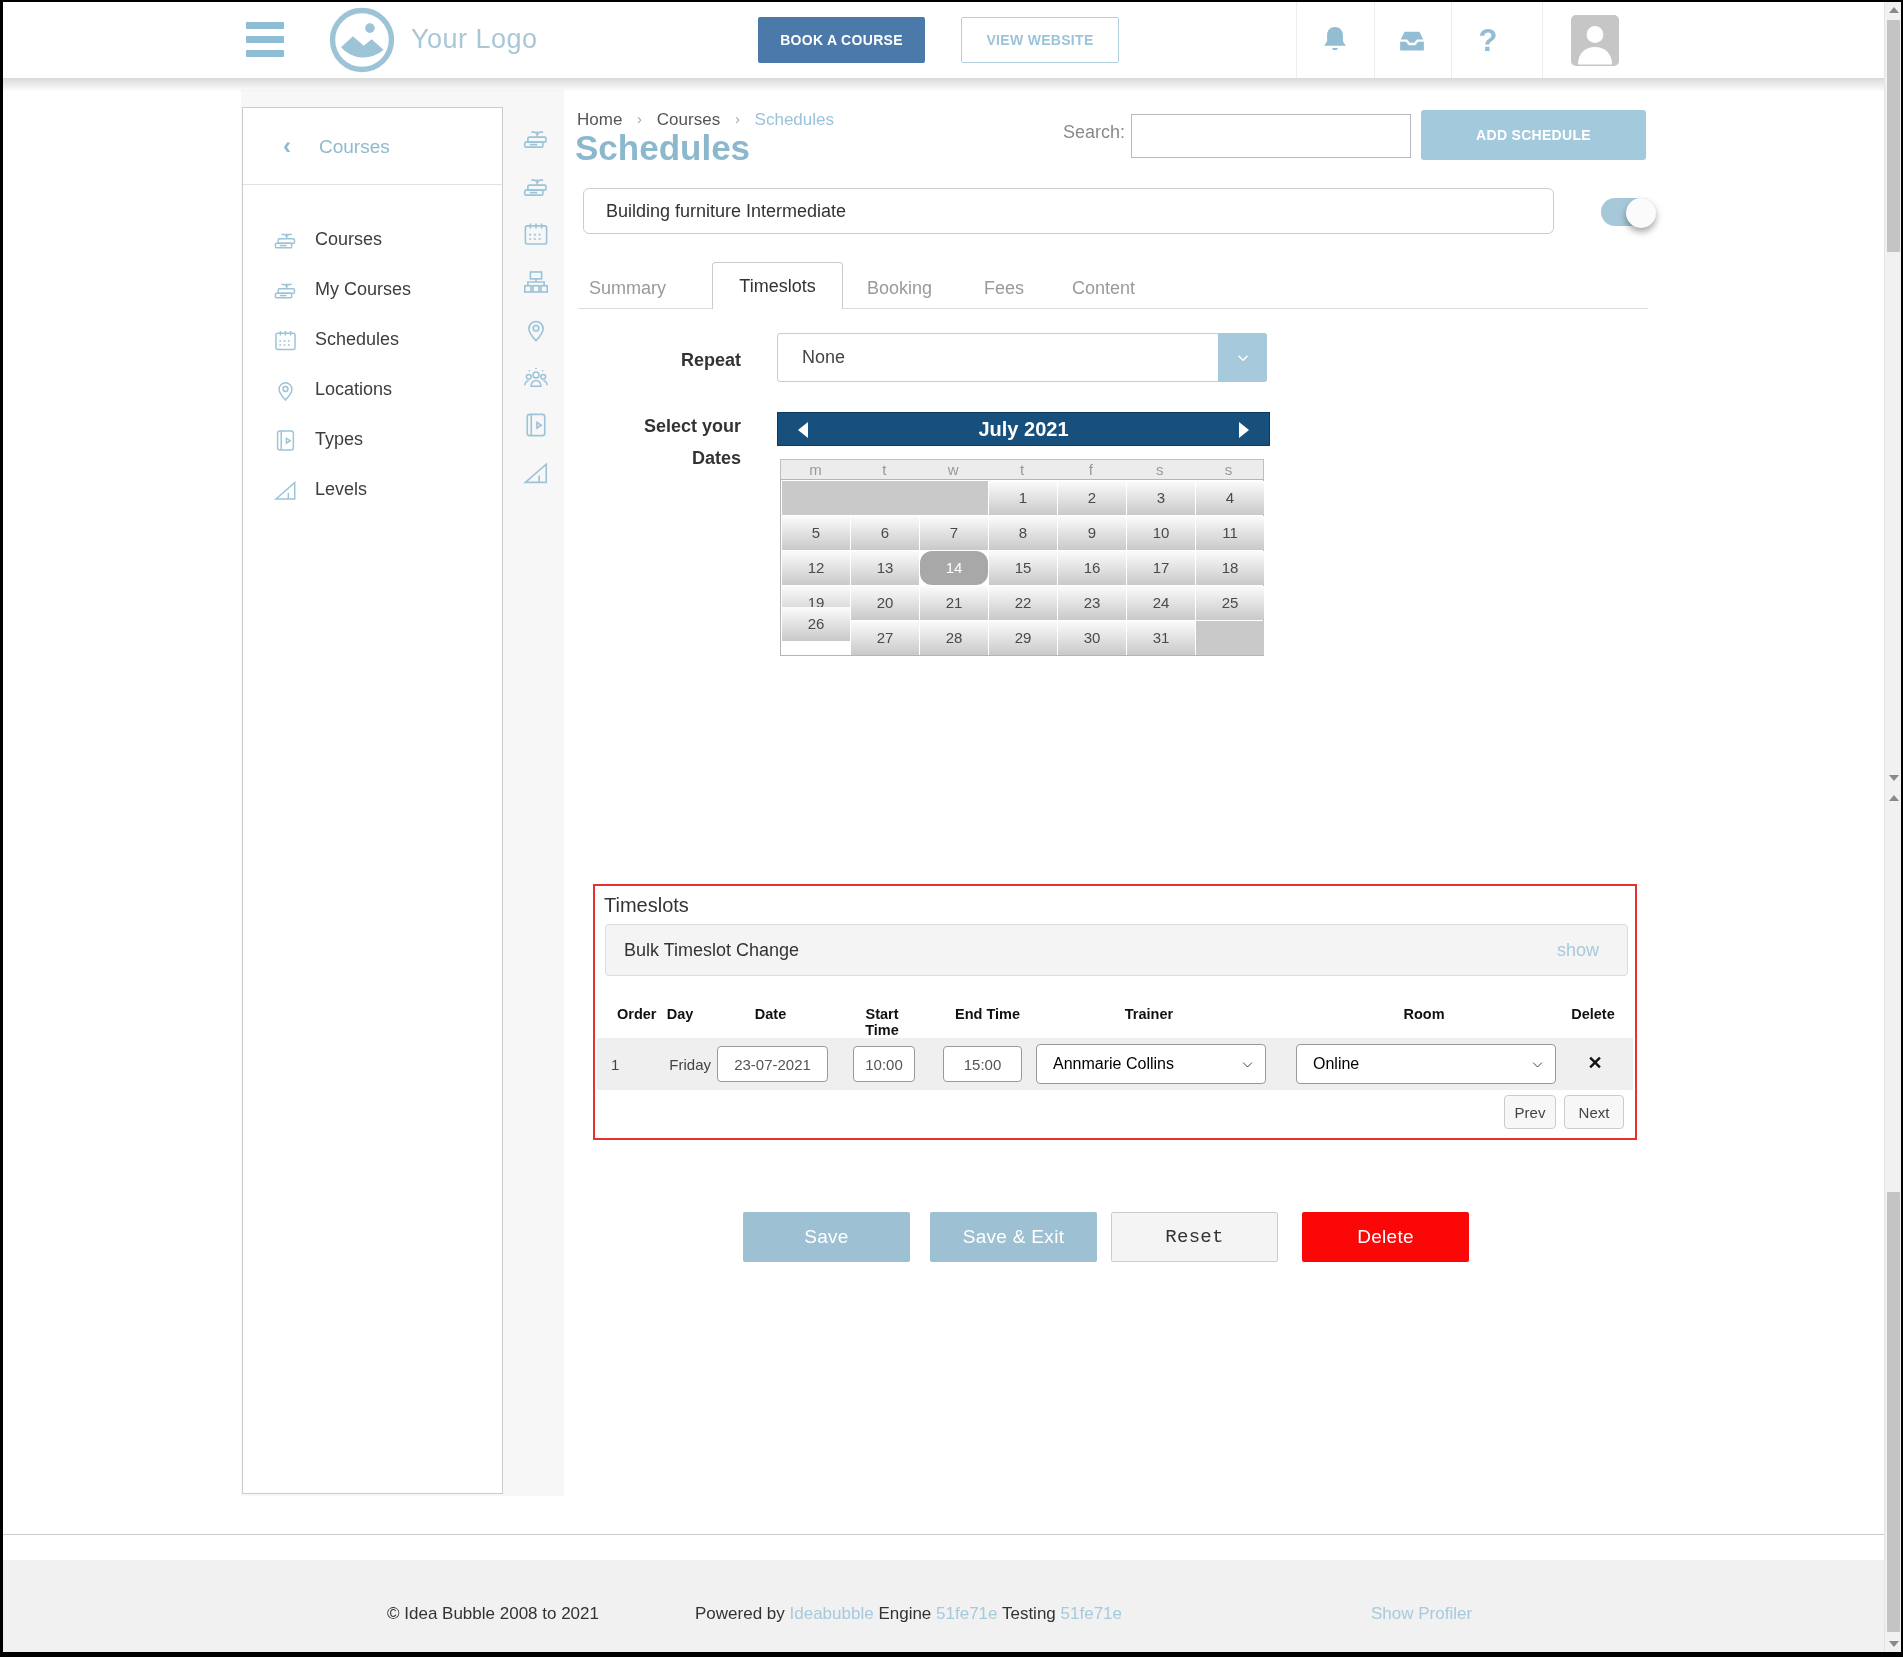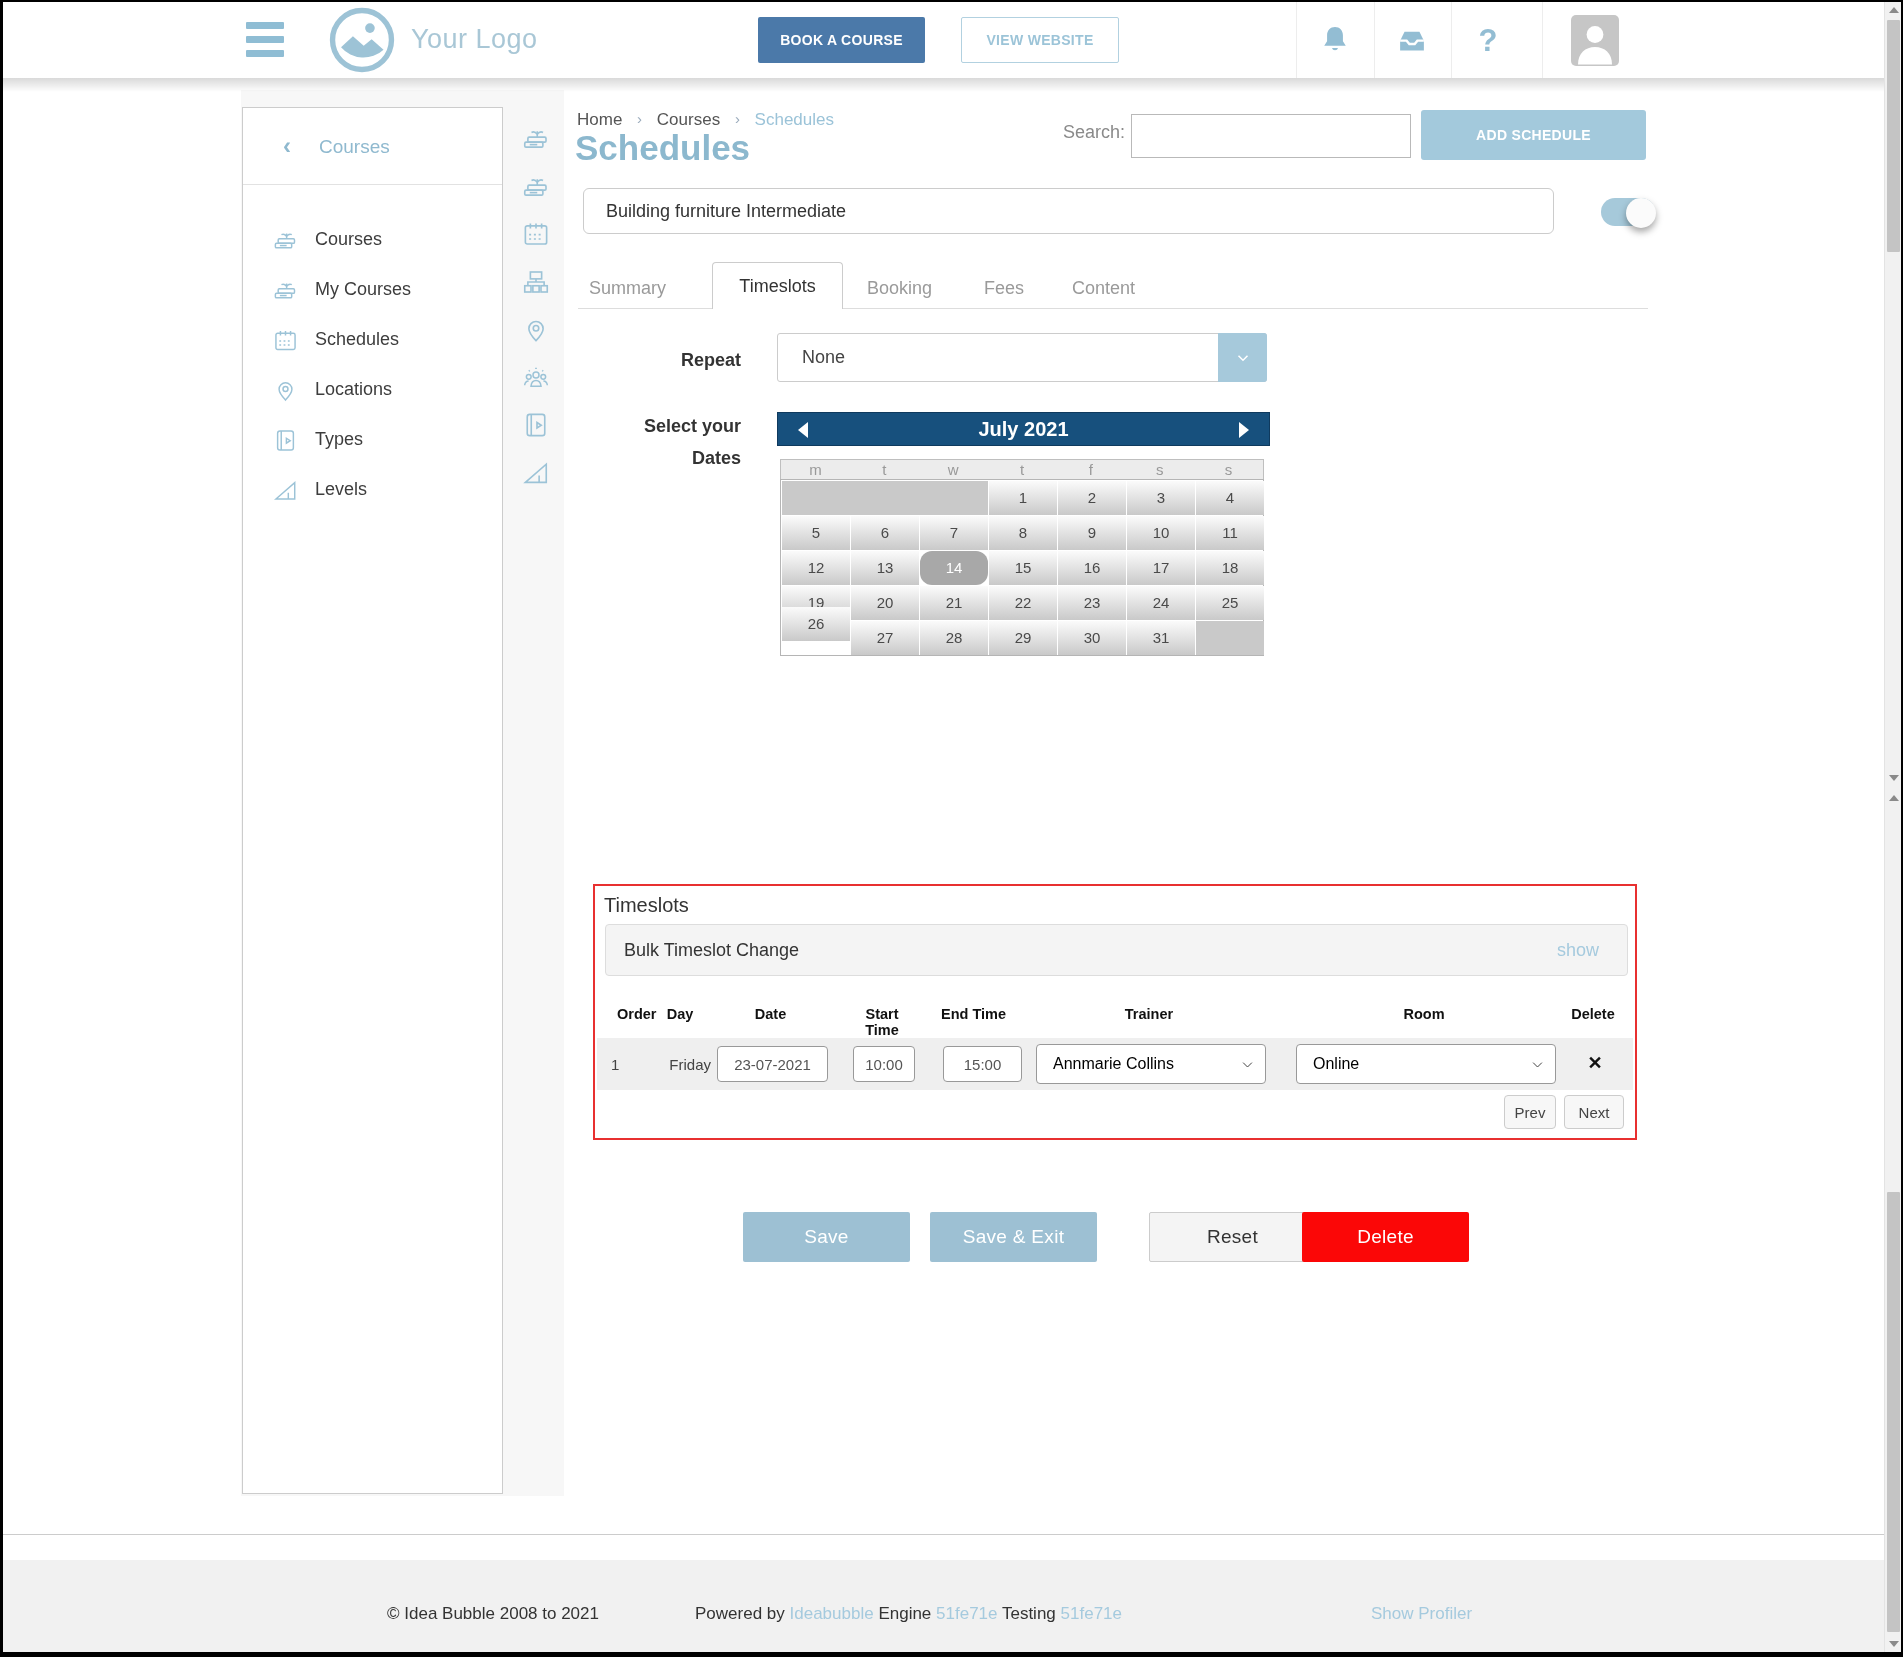--- a/index.html
+++ b/index.html
@@ -405,21 +405,21 @@
     <div class="ts-title">Timeslots</div>
     <div class="bulk">
       <span class="bulk-lb">Bulk Timeslot Change</span>
       <span class="bulk-show">show</span>
     </div>
     <div id="ts-headers">
         <div class="ts-colhead" style="left: 22px; width: 40px; text-align: left;">Order</div>
         <div class="ts-colhead" style="left: 56px; width: 58px; text-align: center;">Day</div>
         <div class="ts-colhead" style="left: 120px; width: 111px; text-align: center;">Date</div>
         <div class="ts-colhead" style="left: 256px; width: 62px; text-align: center;">Start Time</div>
-        <div class="ts-colhead" style="left: 346px; width: 79px; text-align: left;">End Time</div>
+        <div class="ts-colhead" style="left: 346px; width: 79px; text-align: right;">End Time</div>
         <div class="ts-colhead" style="left: 439px; width: 230px; text-align: center;">Trainer</div>
         <div class="ts-colhead" style="left: 699px; width: 260px; text-align: center;">Room</div>
         <div class="ts-colhead" style="left: 974px; width: 48px; text-align: center;">Delete</div>
       </div>
     <div id="ts-rows">
         <div class="ts-row">
           <span class="ts-cell" style="left: 14px; top: 18px;">1</span>
           <span class="ts-cell" style="left: 56px; width: 58px; top: 18px; text-align: right;">Friday</span>
           <input class="ts-input" value="23-07-2021" style="left: 120px; width: 111px;">
           <input class="ts-input" value="10:00" style="left: 256px; width: 62px;">
@@ -438,21 +438,21 @@
           </div>
           <span class="ts-x" style="left: 974px; width: 48px;">✕</span>
         </div>
       </div>
     <div class="pager" style="left:909px; width:52px;">Prev</div>
     <div class="pager" style="left:969px; width:60px;">Next</div>
   </div>
 
   <div class="btn act save" style="left:740px;">Save</div>
   <div class="btn act save" style="left:927px;">Save &amp; Exit</div>
-  <div class="btn act reset" style="left:1146px;">Reset</div>
+  <div class="btn act reset" style="left:1108px;font-family:Liberation Mono, monospace;">Reset</div>
   <div class="btn act del" style="left:1299px;">Delete</div>
 
   <div class="content-divider"></div>
   <div class="footer">
     <span class="abs" style="left:384px; top:44px;">© Idea Bubble 2008 to 2021</span>
     <span class="abs" style="left:692px; top:44px;">
       <span>Powered by</span>
       <span class="lnk">Ideabubble</span>
       <span>Engine</span>
       <span class="lnk">51fe71e</span>

